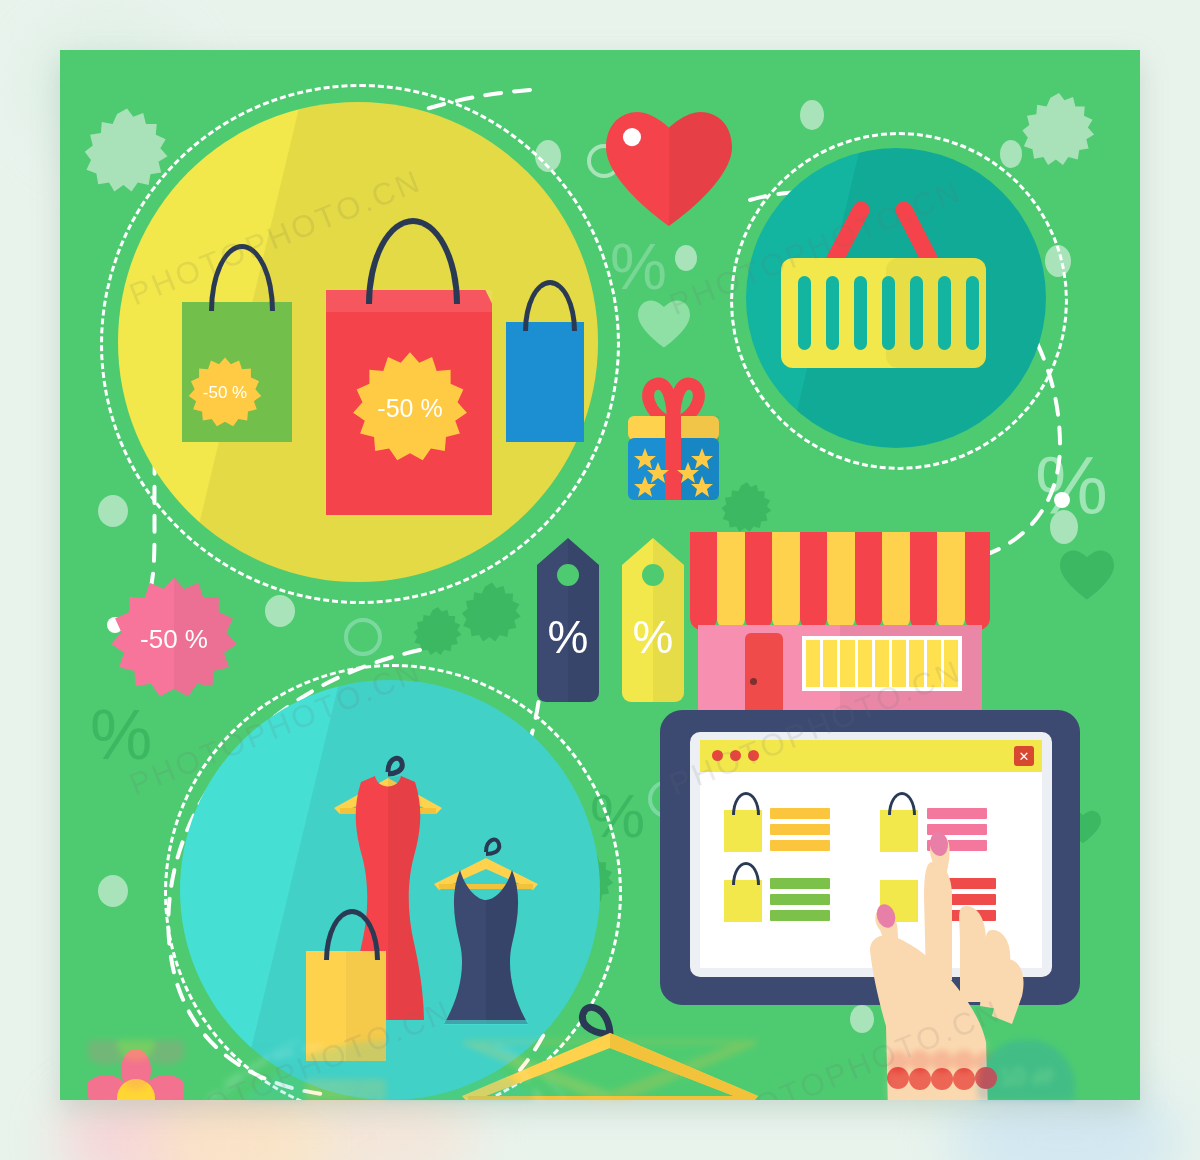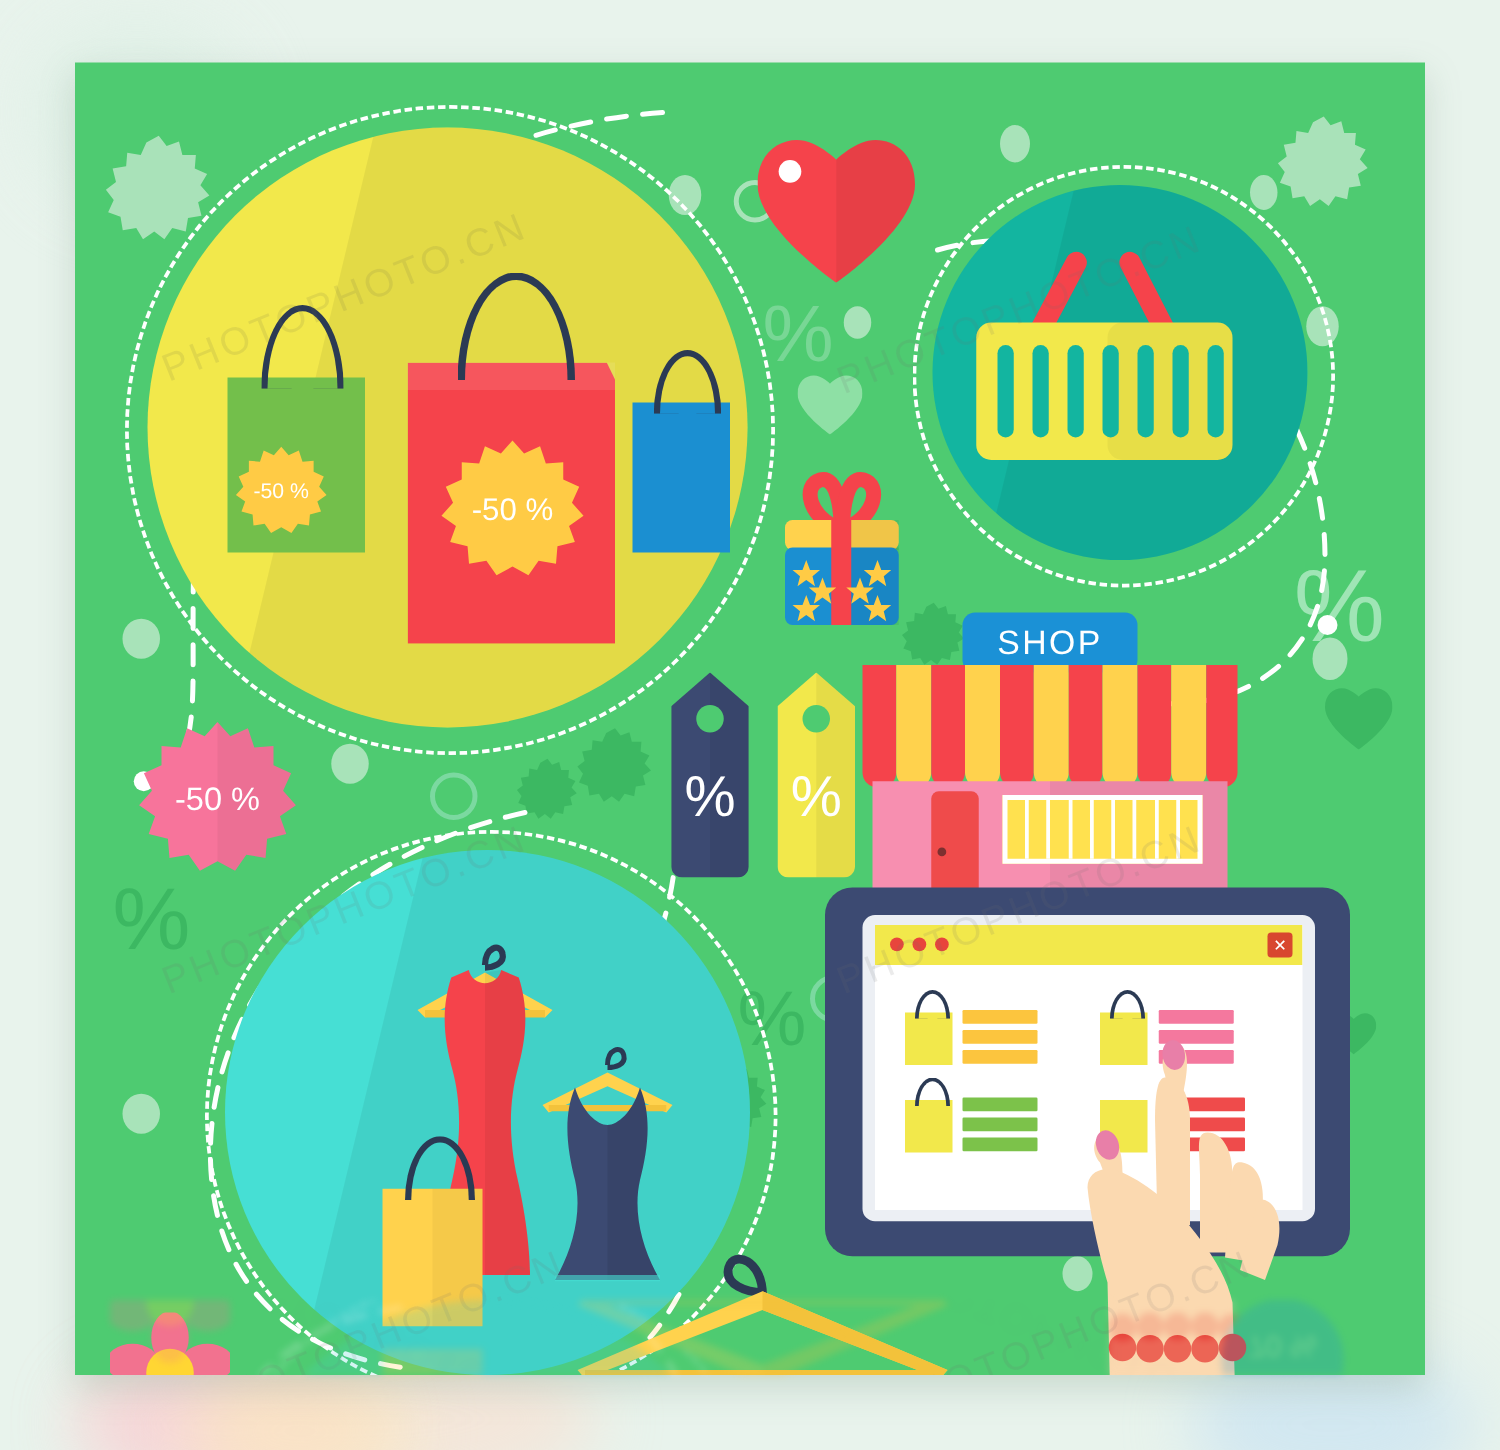--- a/index.html
+++ b/index.html
@@ -281,21 +281,20 @@
 
     <div class="price-badge" style="left:50px;top:525px;width:128px;height:128px;">
       <svg width="128" height="128" viewBox="0 0 100 100" style="position:absolute;left:0;top:0;">
         <path fill="#f7749b" d="M50 2 L58 11 L69 6 L73 18 L85 17 L85 29 L96 34 L91 45 L99 54 L89 61 L93 72 L81 75 L80 87 L68 85 L61 95 L50 89 L39 95 L32 85 L20 87 L19 75 L7 72 L11 61 L1 54 L9 45 L4 34 L15 29 L15 17 L27 18 L31 6 L42 11 Z"></path>
         <path fill="rgba(0,0,0,.045)" d="M50 2 L58 11 L69 6 L73 18 L85 17 L85 29 L96 34 L91 45 L99 54 L89 61 L93 72 L81 75 L80 87 L68 85 L61 95 L50 89 Z"></path>
       </svg>
       <span style="position:relative;font-size:26px;">-50 %</span>
     </div>
 
     <div id="shop" style="left:630px;top:440px;width:300px;height:230px;">
-      <div class="shop-sign" style="left:80px;top:0;width:140px;height:48px;font-size:27px;">SHOP</div>
 
       <div style="position:absolute;left:0;top:42px;width:300px;height:98px;">
         <div class="awning-stripe" style="left:0px;  top:0;width:27px;height:98px;background:#f5434b;"></div>
         <div class="awning-stripe" style="left:27px; top:0;width:28px;height:98px;background:#ffd24d;"></div>
         <div class="awning-stripe" style="left:55px; top:0;width:27px;height:98px;background:#f5434b;"></div>
         <div class="awning-stripe" style="left:82px; top:0;width:28px;height:98px;background:#ffd24d;"></div>
         <div class="awning-stripe" style="left:110px;top:0;width:27px;height:98px;background:#f5434b;"></div>
         <div class="awning-stripe" style="left:137px;top:0;width:28px;height:98px;background:#ffd24d;"></div>
         <div class="awning-stripe" style="left:165px;top:0;width:27px;height:98px;background:#f5434b;"></div>
         <div class="awning-stripe" style="left:192px;top:0;width:28px;height:98px;background:#ffd24d;"></div>

